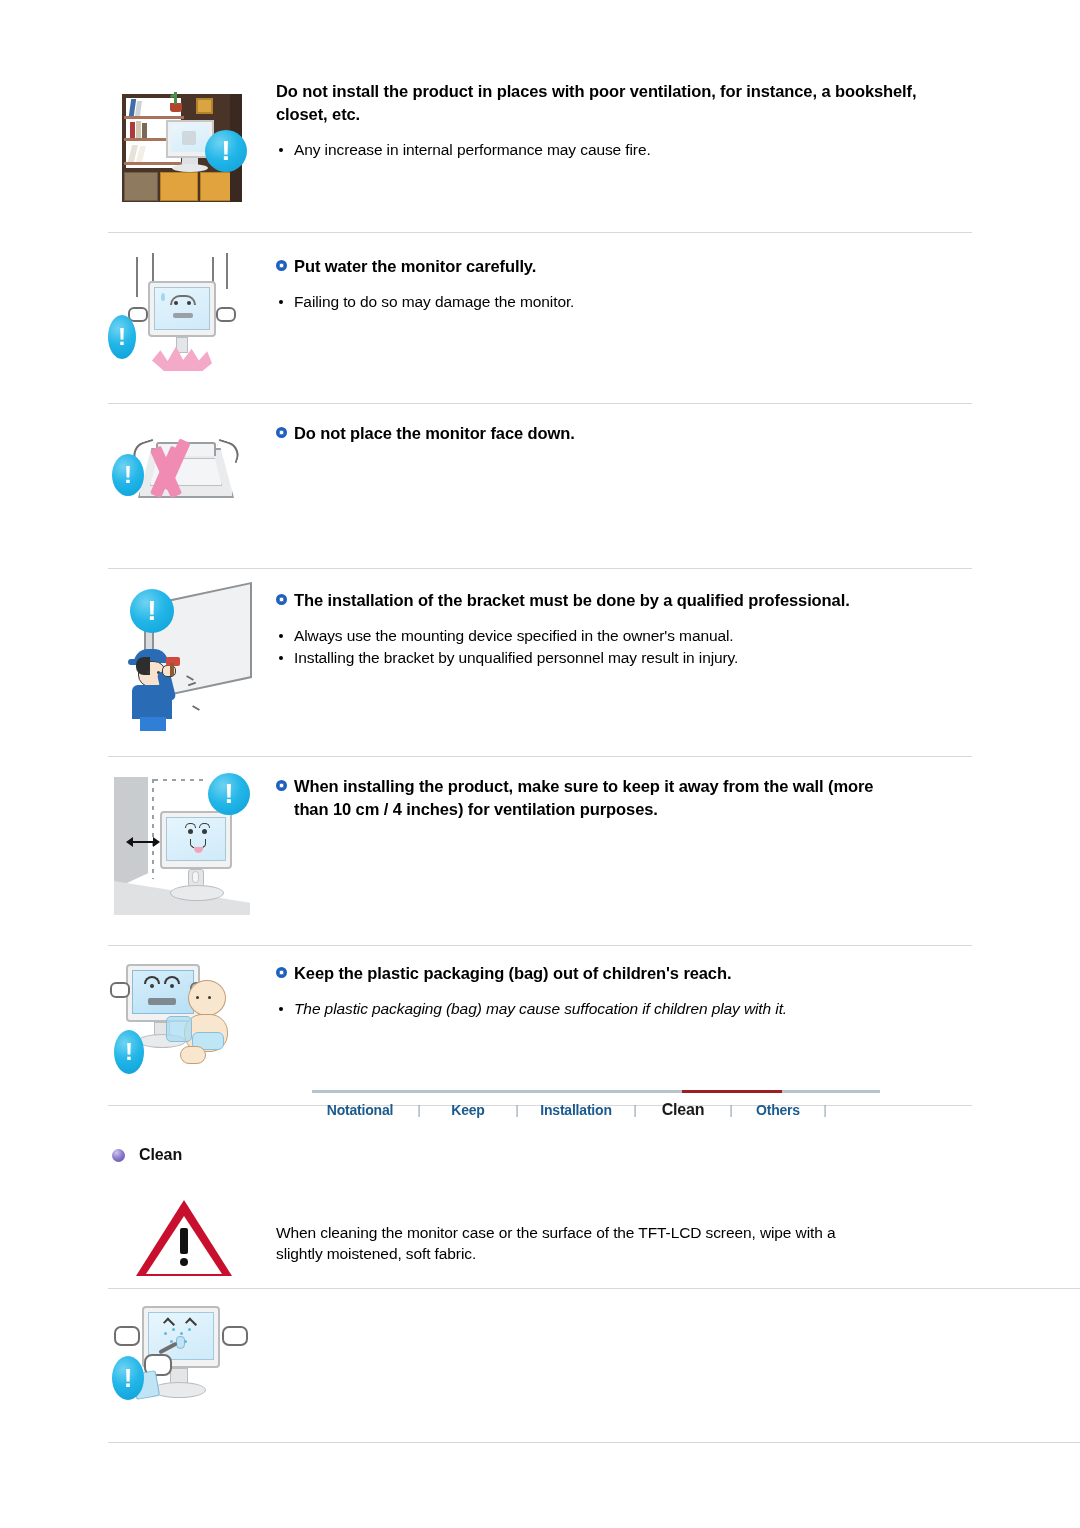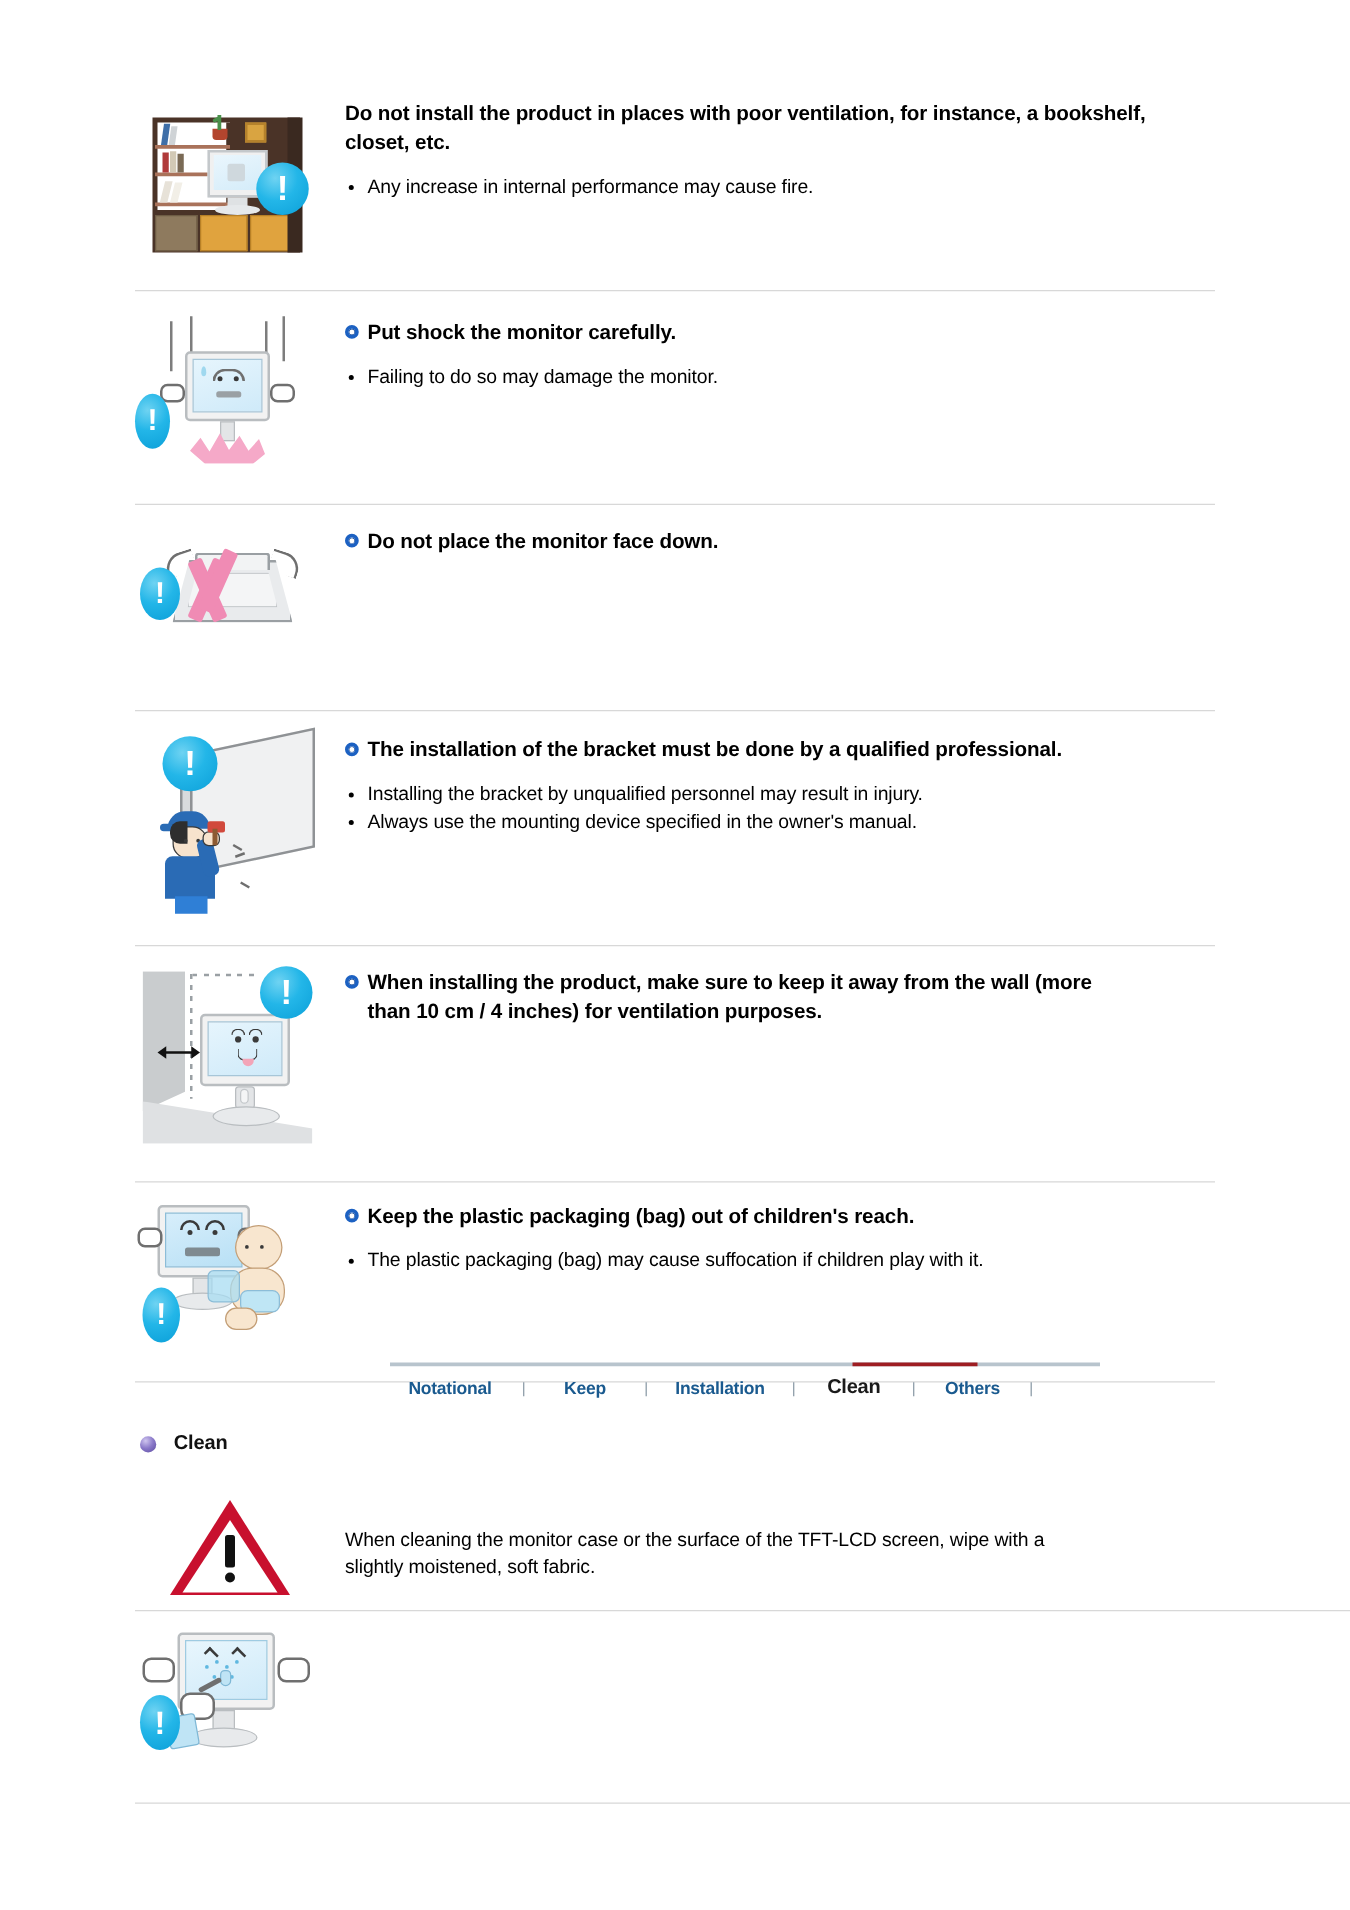--- a/index.html
+++ b/index.html
@@ -293,21 +293,21 @@
         <div class="mon-neck" style="left:68px;top:86px;width:12px;height:16px;"></div>
 
         <div style="position:absolute;left:44px;top:94px;width:60px;height:26px;background:#f5a9c8;clip-path:polygon(0% 60%,14% 20%,26% 62%,40% 6%,52% 58%,66% 14%,78% 60%,92% 24%,100% 70%,84% 100%,20% 100%);"></div>
 
         <div class="excl-badge" style="left:0px;top:64px;width:28px;height:44px;border-radius:50%/50%;font-size:24px;">!</div>
       </div>
     </div>
     <div class="text-cell">
       <div class="head">
         <span class="ring-icon"></span>
-        <span class="head-text">Put shock the monitor carefully.</span>
+        <span class="head-text">Put water the monitor carefully.</span>
       </div>
       <ul class="bullets indent-46">
         <li>Failing to do so may damage the monitor.</li>
       </ul>
     </div>
   </div>
 
   <div class="divider" style="margin-top:22px;"></div>
 
   <div class="item-row" style="padding-top:14px;">
@@ -367,22 +367,22 @@
 
         <div class="excl-badge" style="left:22px;top:4px;width:44px;height:44px;font-size:28px;">!</div>
       </div>
     </div>
     <div class="text-cell">
       <div class="head">
         <span class="ring-icon"></span>
         <span class="head-text">The installation of the bracket must be done by a qualified professional.</span>
       </div>
       <ul class="bullets indent-46">
+        <li>Always use the mounting device specified in the owner's manual.</li>
         <li>Installing the bracket by unqualified personnel may result in injury.</li>
-        <li>Always use the mounting device specified in the owner's manual.</li>
       </ul>
     </div>
   </div>
 
   <div class="divider" style="margin-top:26px;"></div>
 
   <div class="item-row" style="padding-top:14px;">
     <div class="illus-cell">
       <div class="ill" style="width:150px;height:150px;">
 
@@ -451,21 +451,21 @@
 
         <div class="excl-badge" style="left:6px;top:72px;width:30px;height:44px;font-size:24px;">!</div>
       </div>
     </div>
     <div class="text-cell">
       <div class="head">
         <span class="ring-icon"></span>
         <span class="head-text">Keep the plastic packaging (bag) out of children's reach.</span>
       </div>
       <ul class="bullets indent-46">
-        <li style="max-width:530px;">The plastic packaging (bag) may cause suffocation if children play with it.</li>
+        <li style="max-width:530px;font-style:italic;">The plastic packaging (bag) may cause suffocation if children play with it.</li>
       </ul>
     </div>
   </div>
 
   <div class="divider" style="margin-top:22px;"></div>
 
   <div class="tabnav-wrap">
     <div class="tabnav-topline">
       <div class="tabnav-active-bar" style="left:370px;width:100px;"></div>
     </div>

